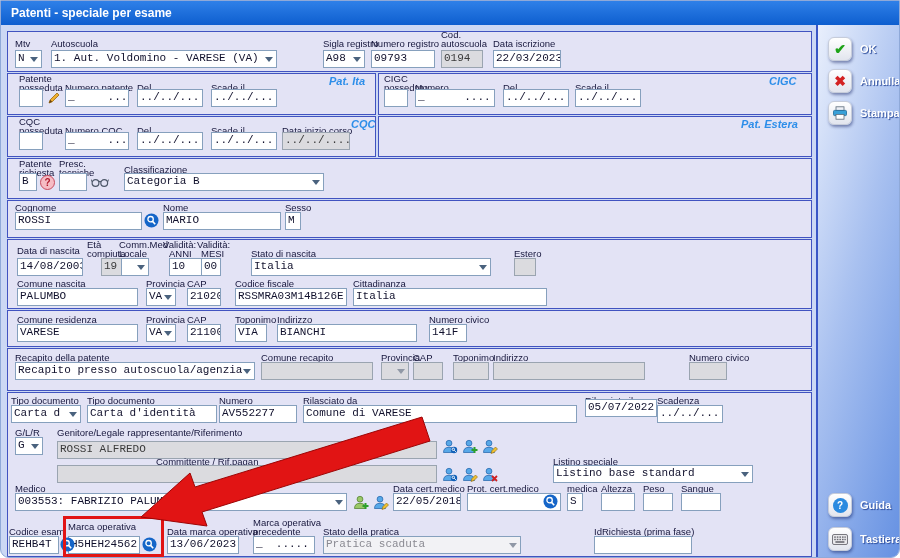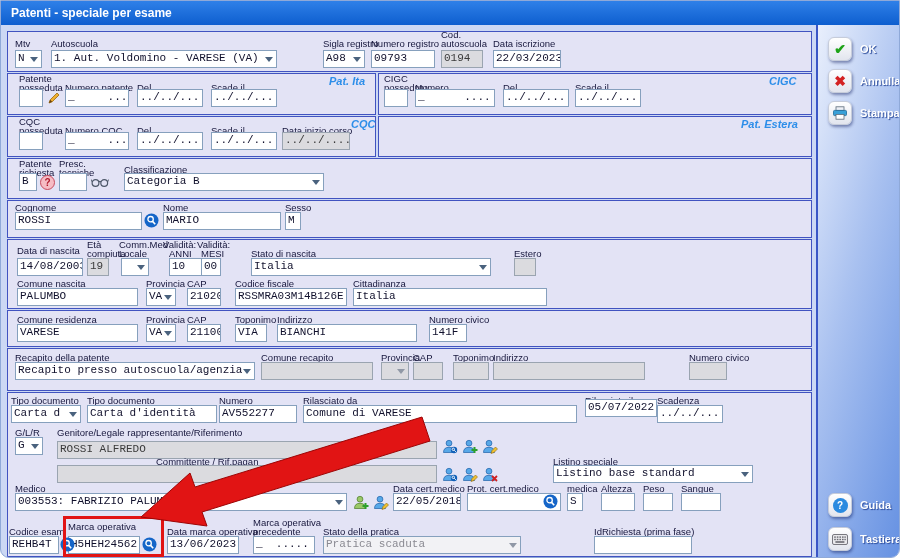--- a/index.html
+++ b/index.html
@@ -130,21 +130,21 @@
     </span>
   <span class="lbl" style="left:162px;top:202px">Nome</span>
   <div class="fld" style="left:162px;top:211px;width:118px">MARIO</div>
   <span class="lbl" style="left:284px;top:202px">Sesso</span>
   <div class="fld" style="left:284px;top:211px;width:16px">M</div>
 
   <span class="lbl" style="left:16px;top:245px">Data di nascita</span>
   <div class="fld" style="left:16px;top:257px;width:66px">14/08/2003</div>
   <span class="lbl" style="left:86px;top:239px">Età</span>
   <span class="lbl" style="left:86px;top:248px">compiuta</span>
-  <div class="fld gry" style="left:86px;top:257px;width:22px">19</div>
+  <div class="fld gry" style="left:100px;top:257px;width:33px">19</div>
   <span class="lbl" style="left:118px;top:239px">Comm.Med</span>
   <span class="lbl" style="left:118px;top:248px">Locale</span>
   <div class="fld cmb" style="left:120px;top:257px;width:28px"><span></span><i class="arr"></i></div>
   <span class="lbl" style="left:162px;top:239px">Validità:</span>
   <span class="lbl" style="left:168px;top:248px">ANNI</span>
   <div class="fld" style="left:168px;top:257px;width:36px">10</div>
   <span class="lbl" style="left:196px;top:239px">Validità:</span>
   <span class="lbl" style="left:200px;top:248px">MESI</span>
   <div class="fld" style="left:200px;top:257px;width:20px">00</div>
   <span class="lbl" style="left:250px;top:248px">Stato di nascita</span>

